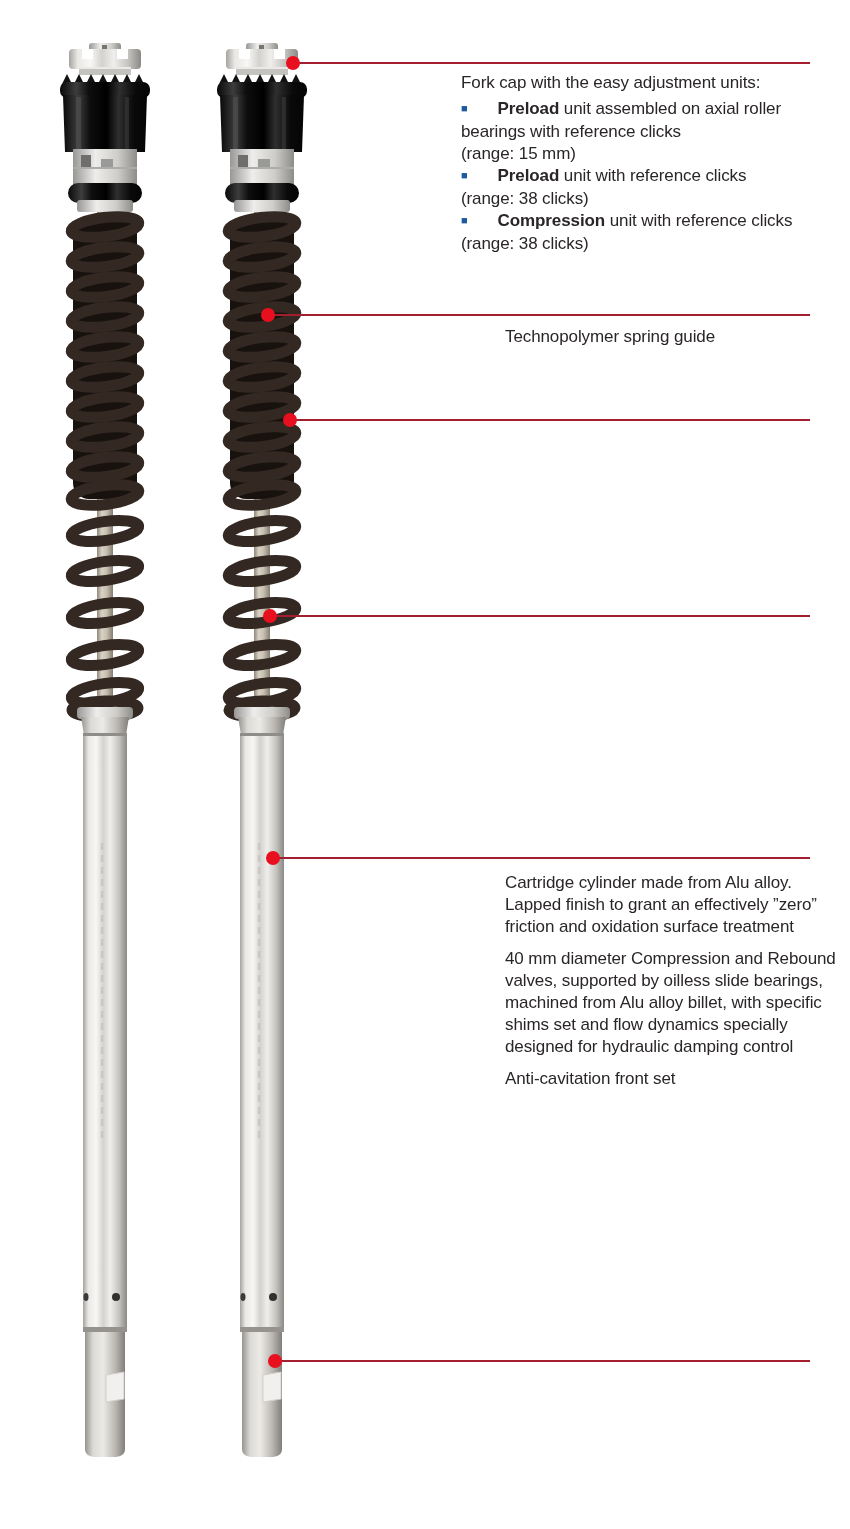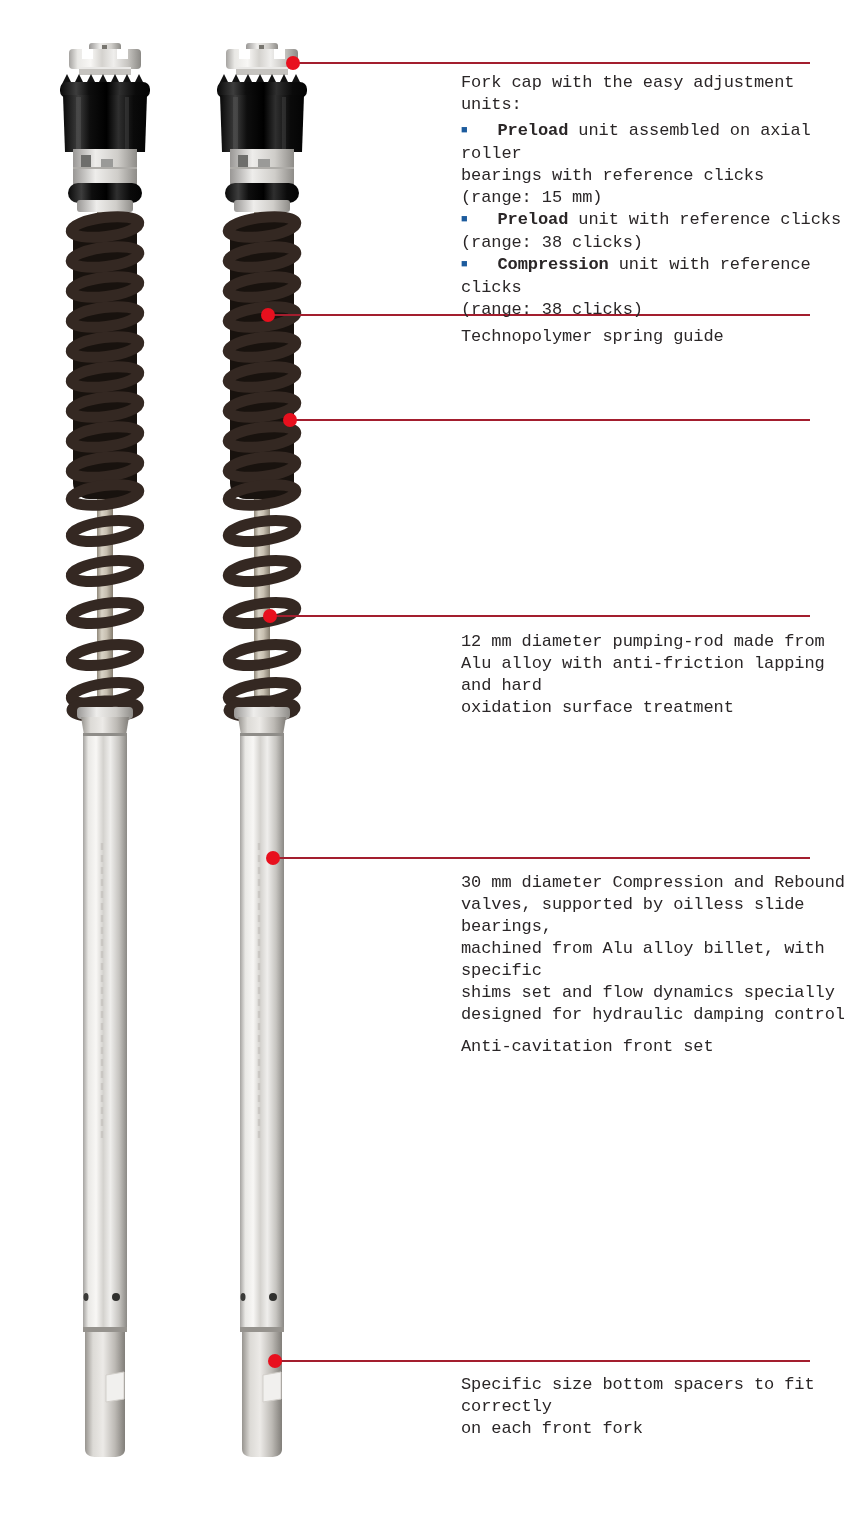--- a/index.html
+++ b/index.html
@@ -1,25 +1,25 @@
 <!DOCTYPE html>
 <html><head>
 <meta charset="utf-8">
 <style>
   html,body{margin:0;padding:0;background:#ffffff;}
   #stage{position:relative;width:850px;height:1529px;background:#ffffff;overflow:hidden;
-         font-family:Liberation Mono, monospace;border-radius:10px;}
+         font-family:Liberation Sans, sans-serif;border-radius:10px;}
   .fork{position:absolute;top:43px;width:120px;height:1420px;}
   #fork-left{left:45px;}
   #fork-right{left:202px;}
   .callout-line{position:absolute;height:2px;background:#a31e2e;}
   .callout-dot{position:absolute;width:14px;height:14px;border-radius:50%;background:#e8101e;}
   .ann{position:absolute;left:461px;width:390px;color:#2a2627;font-size:17px;line-height:22px;
        letter-spacing:-0.1px;}
-  .ann .p{white-space:pre-line;}
+  .ann .p{white-space:pre-line;margin-left:44px;}
   .ann .p + .p{margin-top:10px;}
   .ann .title{white-space:pre-line;margin-bottom:4px;}
   .bullet-item{white-space:pre-line;}
   .bullet{color:#1c5b9d;font-size:11px;margin-right:6px;position:relative;top:-2px;}
   .bold{font-weight:bold;padding-left:24px;}
 </style>
 </head>
 <body>
 
 <div id="stage">
@@ -185,33 +185,27 @@
 (range: 38 clicks)</span></div>
     <div class="bullet-item"><span class="bullet">■</span><span class="bold">Compression</span><span> unit with reference clicks
 (range: 38 clicks)</span></div>
   </div>
 
   <div class="ann" style="top:326px;">
     <div class="p">Technopolymer spring guide</div>
   </div>
 
 
-  <div class="ann" style="top:631px;">
-    <div class="p">12 mm diameter pumping-rod made from
-Alu alloy with anti-friction lapping and hard
-oxidation surface treatment</div>
-  </div>
 
   <div class="ann" style="top:872px;">
-    <div class="p">30 mm diameter Compression and Rebound
+    <div class="p">Cartridge cylinder made from Alu alloy.
+Lapped finish to grant an effectively ”zero”
+friction and oxidation surface treatment</div>
+    <div class="p">40 mm diameter Compression and Rebound
 valves, supported by oilless slide bearings,
 machined from Alu alloy billet, with specific
 shims set and flow dynamics specially
 designed for  hydraulic damping control</div>
     <div class="p">Anti-cavitation front set</div>
   </div>
 
-  <div class="ann" style="top:1374px;">
-    <div class="p">Specific size bottom spacers to fit correctly
-on each front fork</div>
-  </div>
 
 </div>
 
 </body></html>

